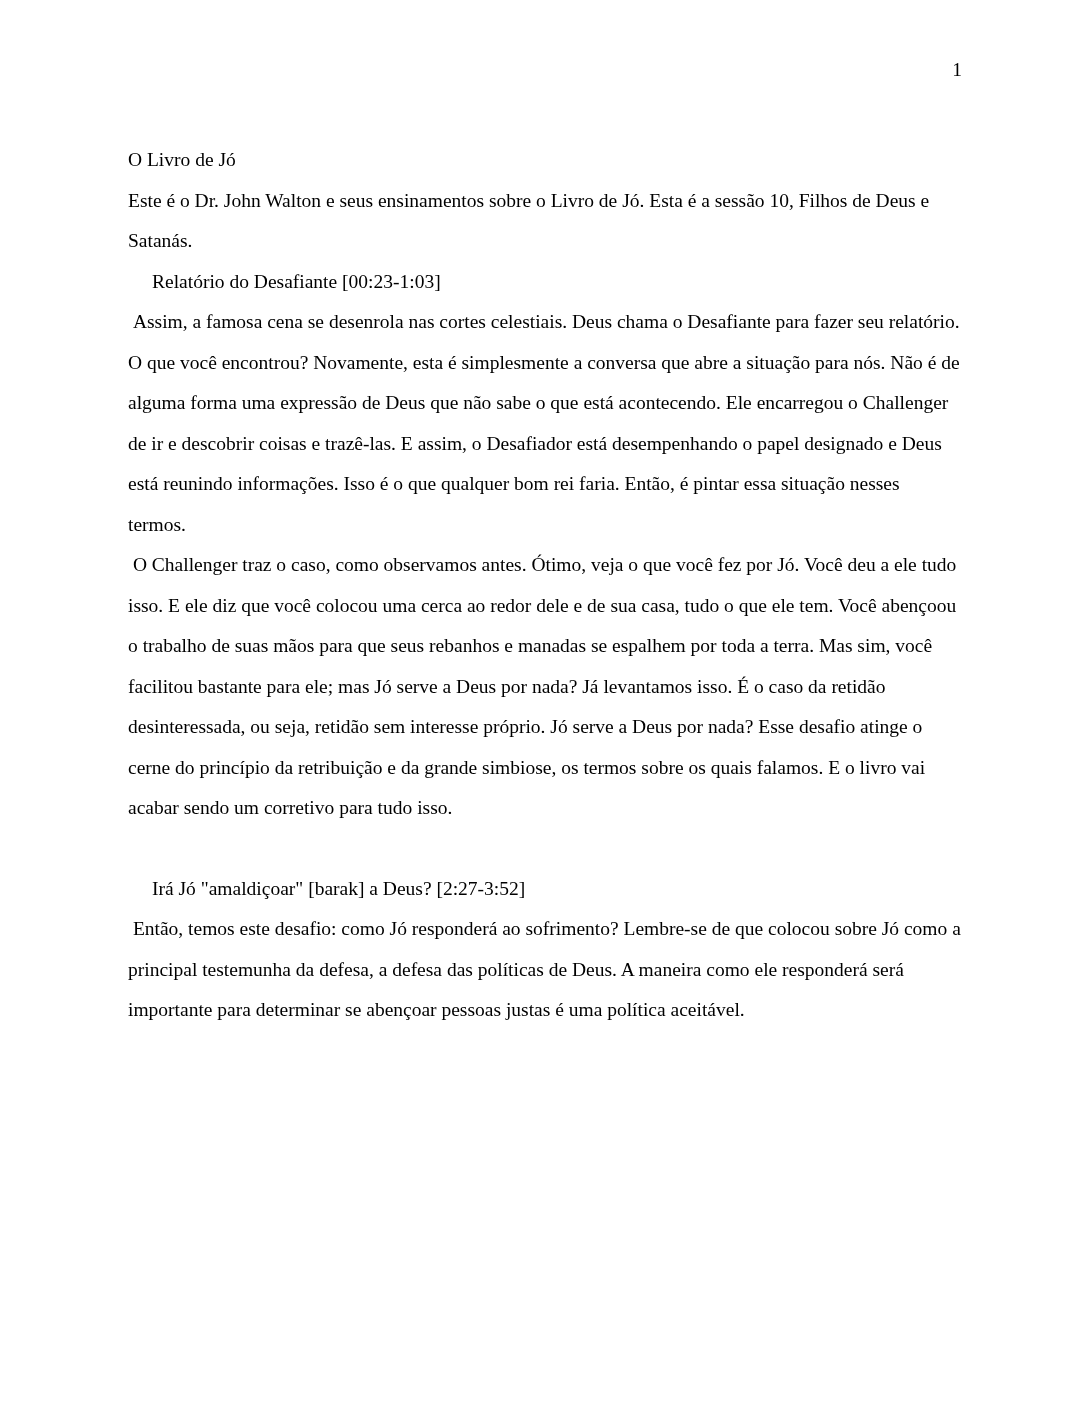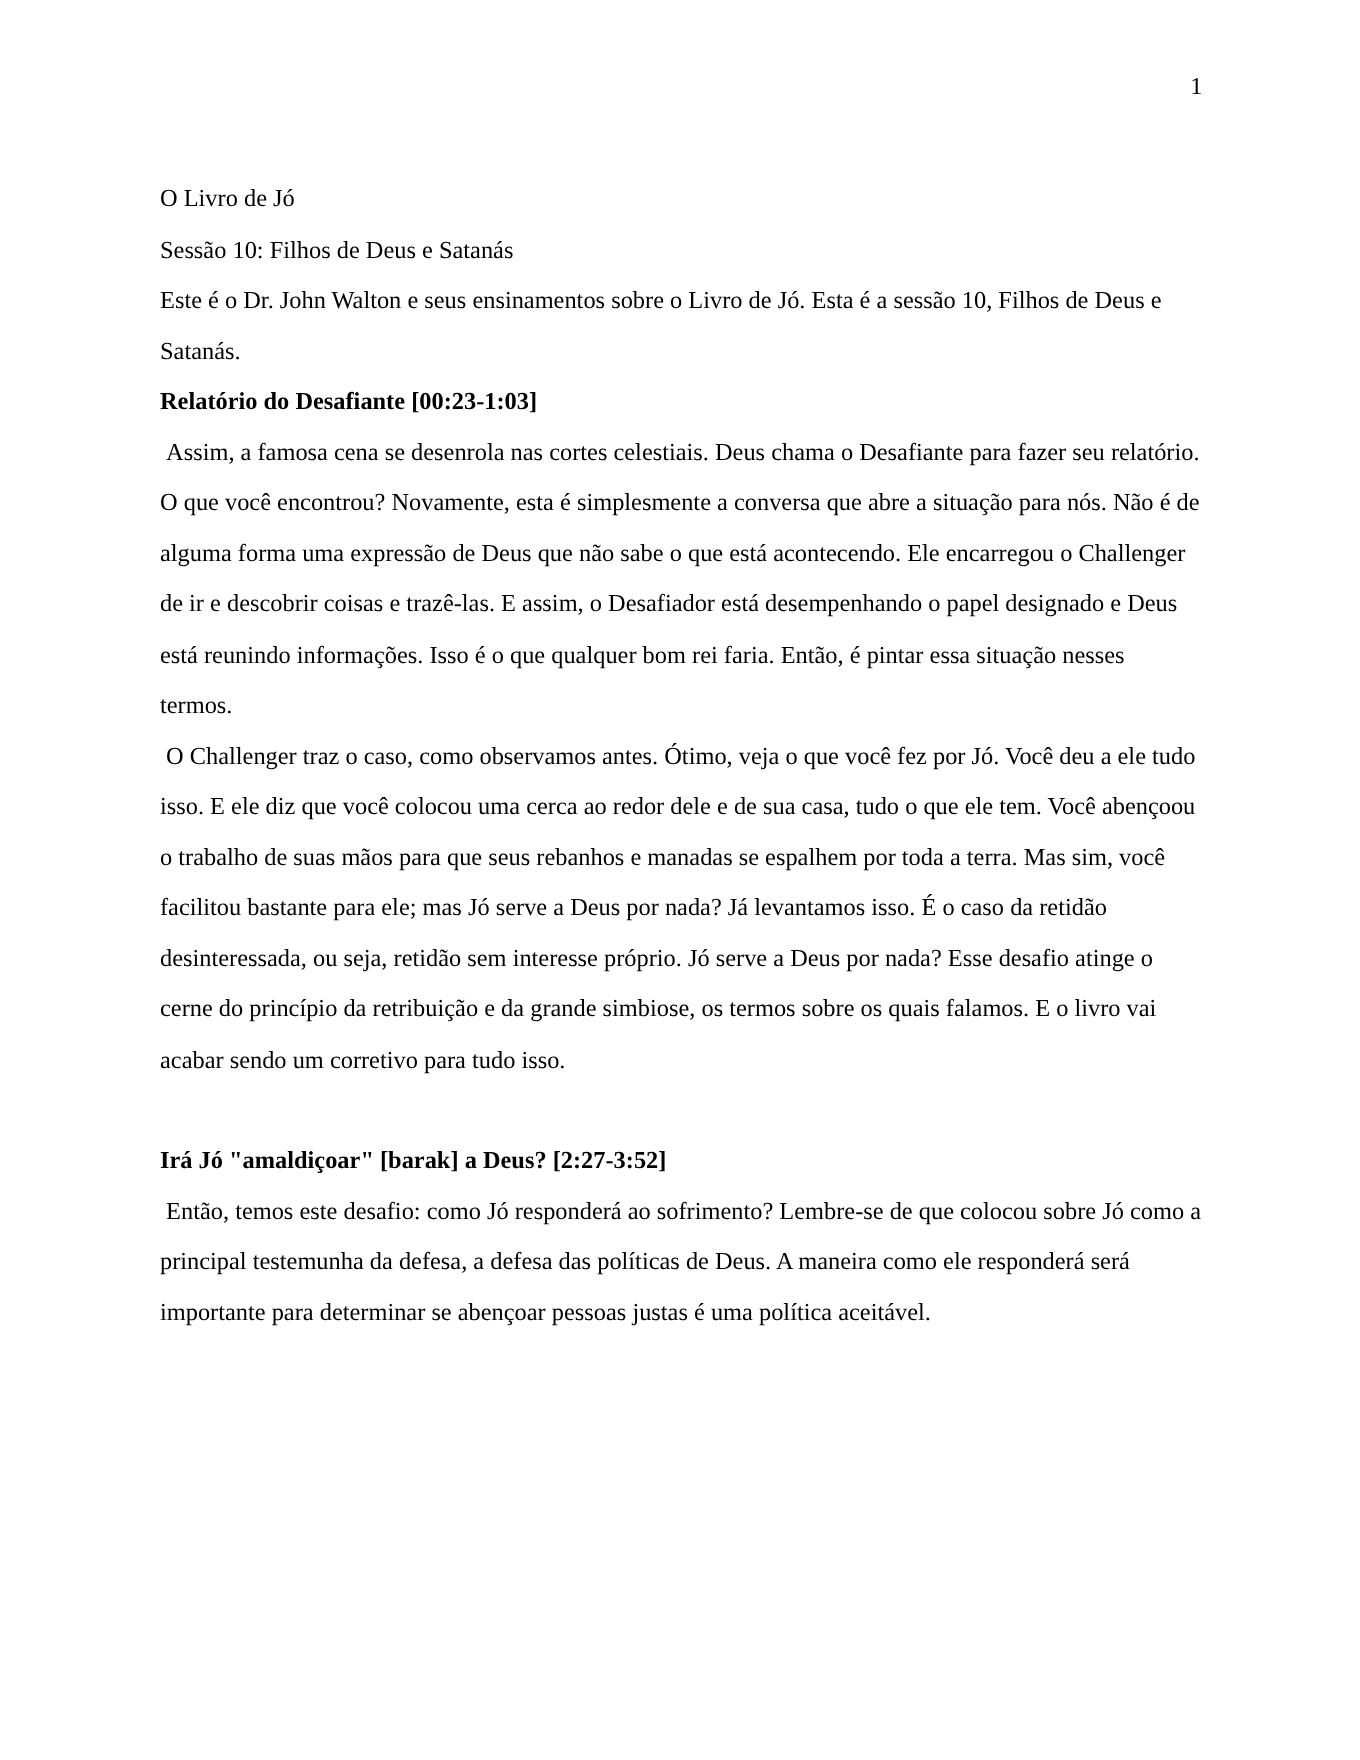--- a/index.html
+++ b/index.html
@@ -26,36 +26,36 @@
     margin-bottom: 56px;
   }
   .title-block div {
     font-weight: normal;
   }
   .para {
     white-space: pre-wrap;
     text-align: left;
   }
   .section-heading {
-    font-weight: bold;
+    font-weight: normal;
+    margin-left: 24px;
   }
   .section-gap {
     margin-top: 40px;
   }
 </style>
 </head>
 <body>
 
 <div class="page">
 
   <div class="page-number">1</div>
 
   <div class="title-block">
     <div>O Livro de Jó</div>
-    <div>Sessão 10: Filhos de Deus e Satanás</div>
   </div>
 
   <div class="para">Este é o Dr. John Walton e seus ensinamentos sobre o Livro de Jó. Esta é a sessão 10, Filhos de Deus e Satanás.</div>
 
   <div>
     <div class="section-heading">Relatório do Desafiante [00:23-1:03]</div>
     <div class="para"> Assim, a famosa cena se desenrola nas cortes celestiais. Deus chama o Desafiante para fazer seu relatório. O que você encontrou? Novamente, esta é simplesmente a conversa que abre a situação para nós. Não é de alguma forma uma expressão de Deus que não sabe o que está acontecendo. Ele encarregou o Challenger de ir e descobrir coisas e trazê-las. E assim, o Desafiador está desempenhando o papel designado e Deus está reunindo informações. Isso é o que qualquer bom rei faria. Então, é pintar essa situação nesses termos.</div>
   </div>
 
   <div>

